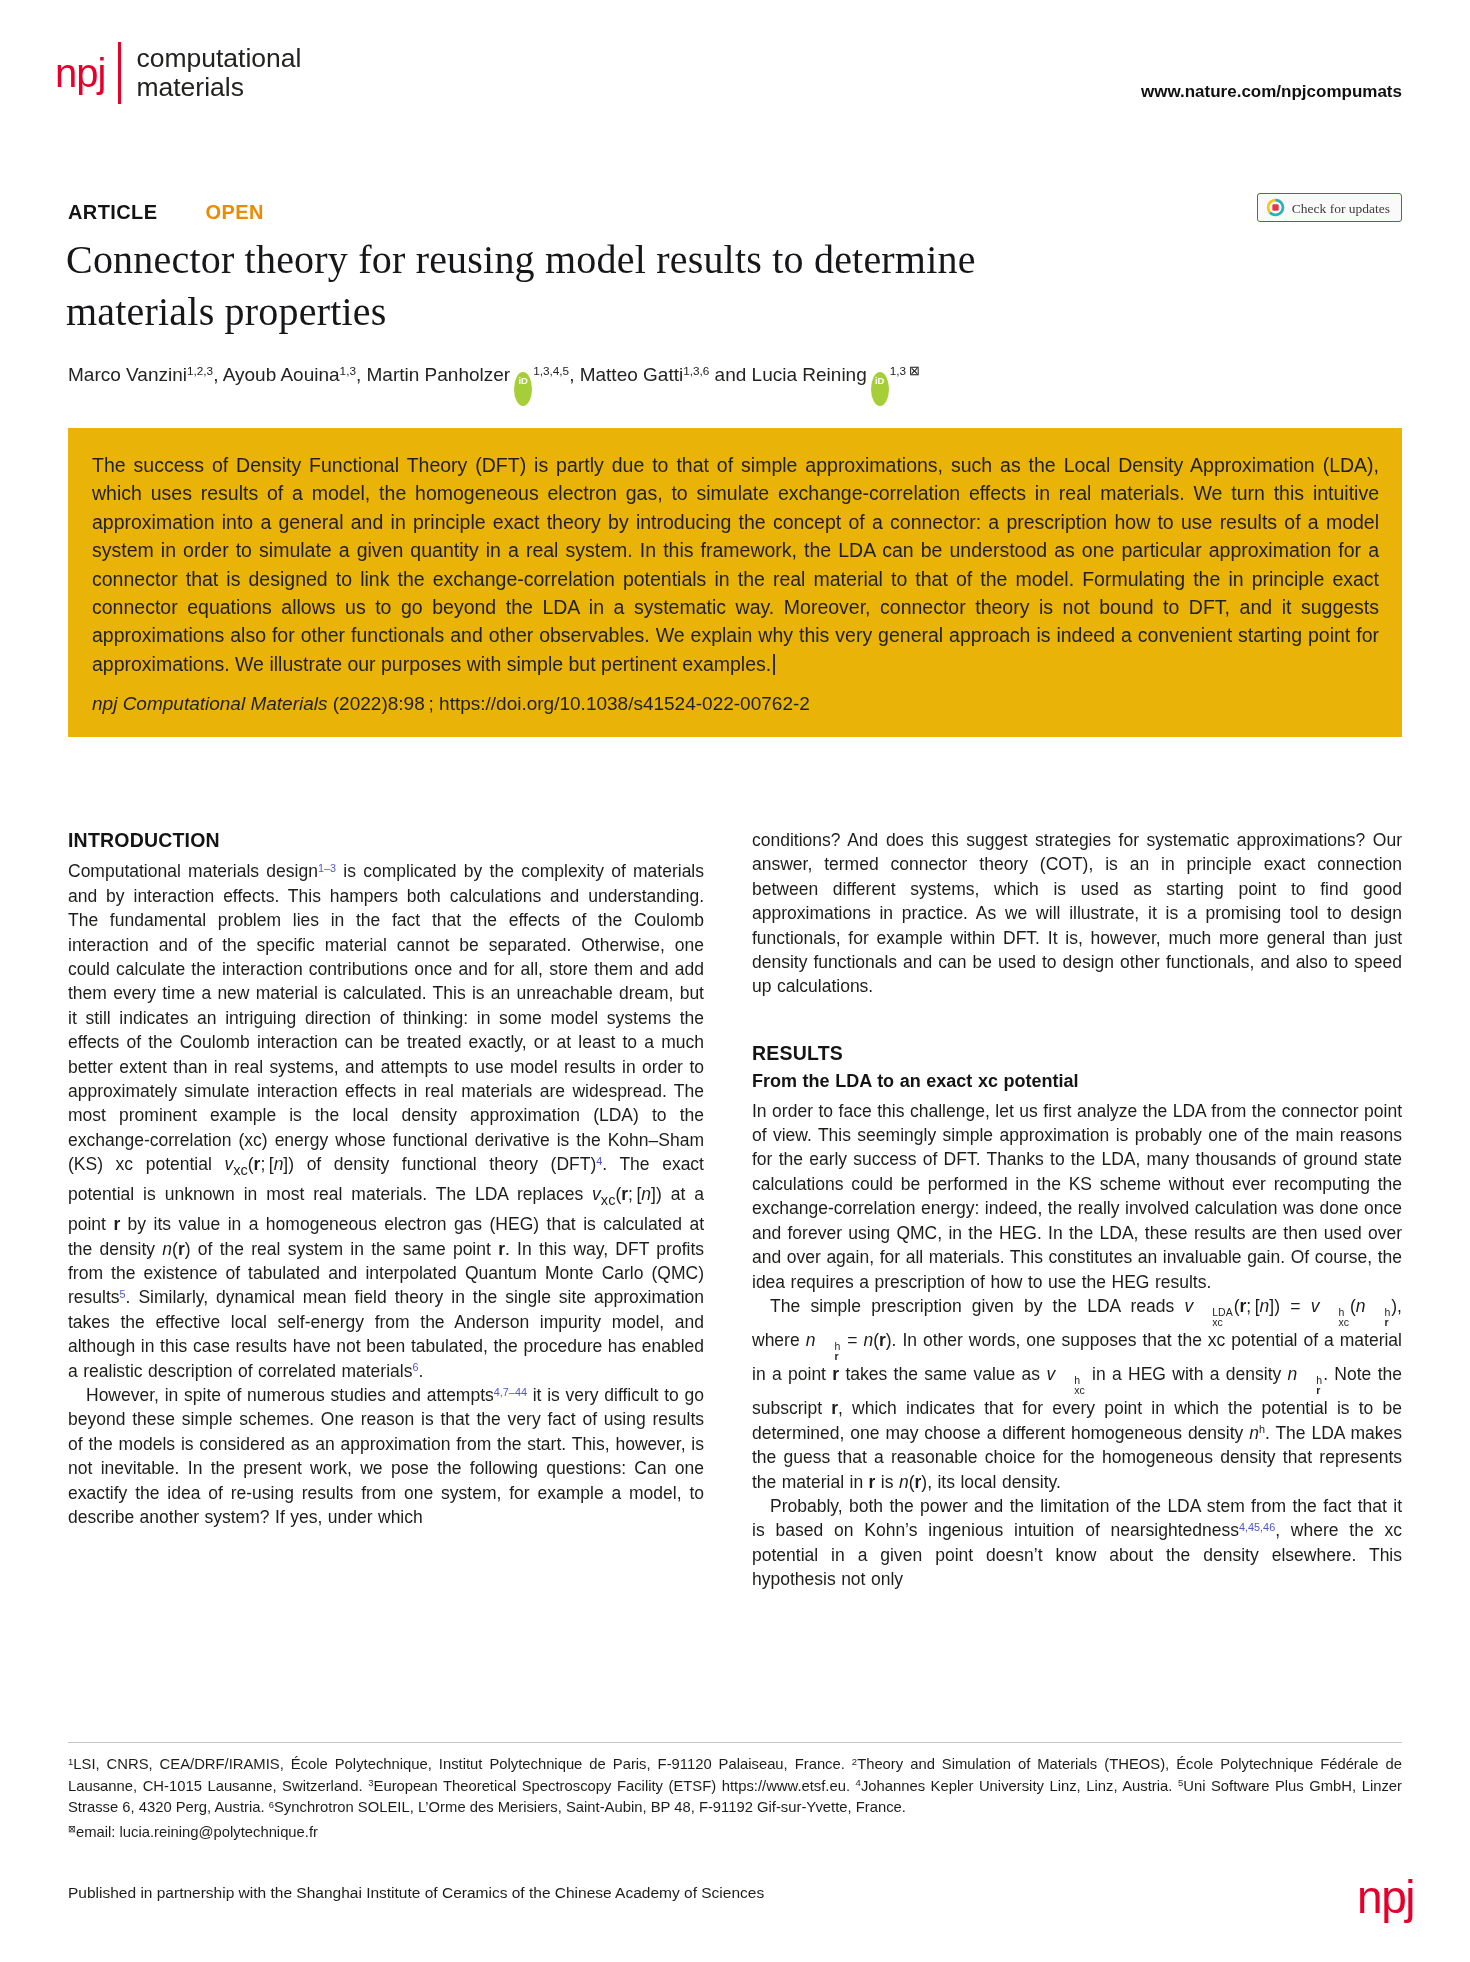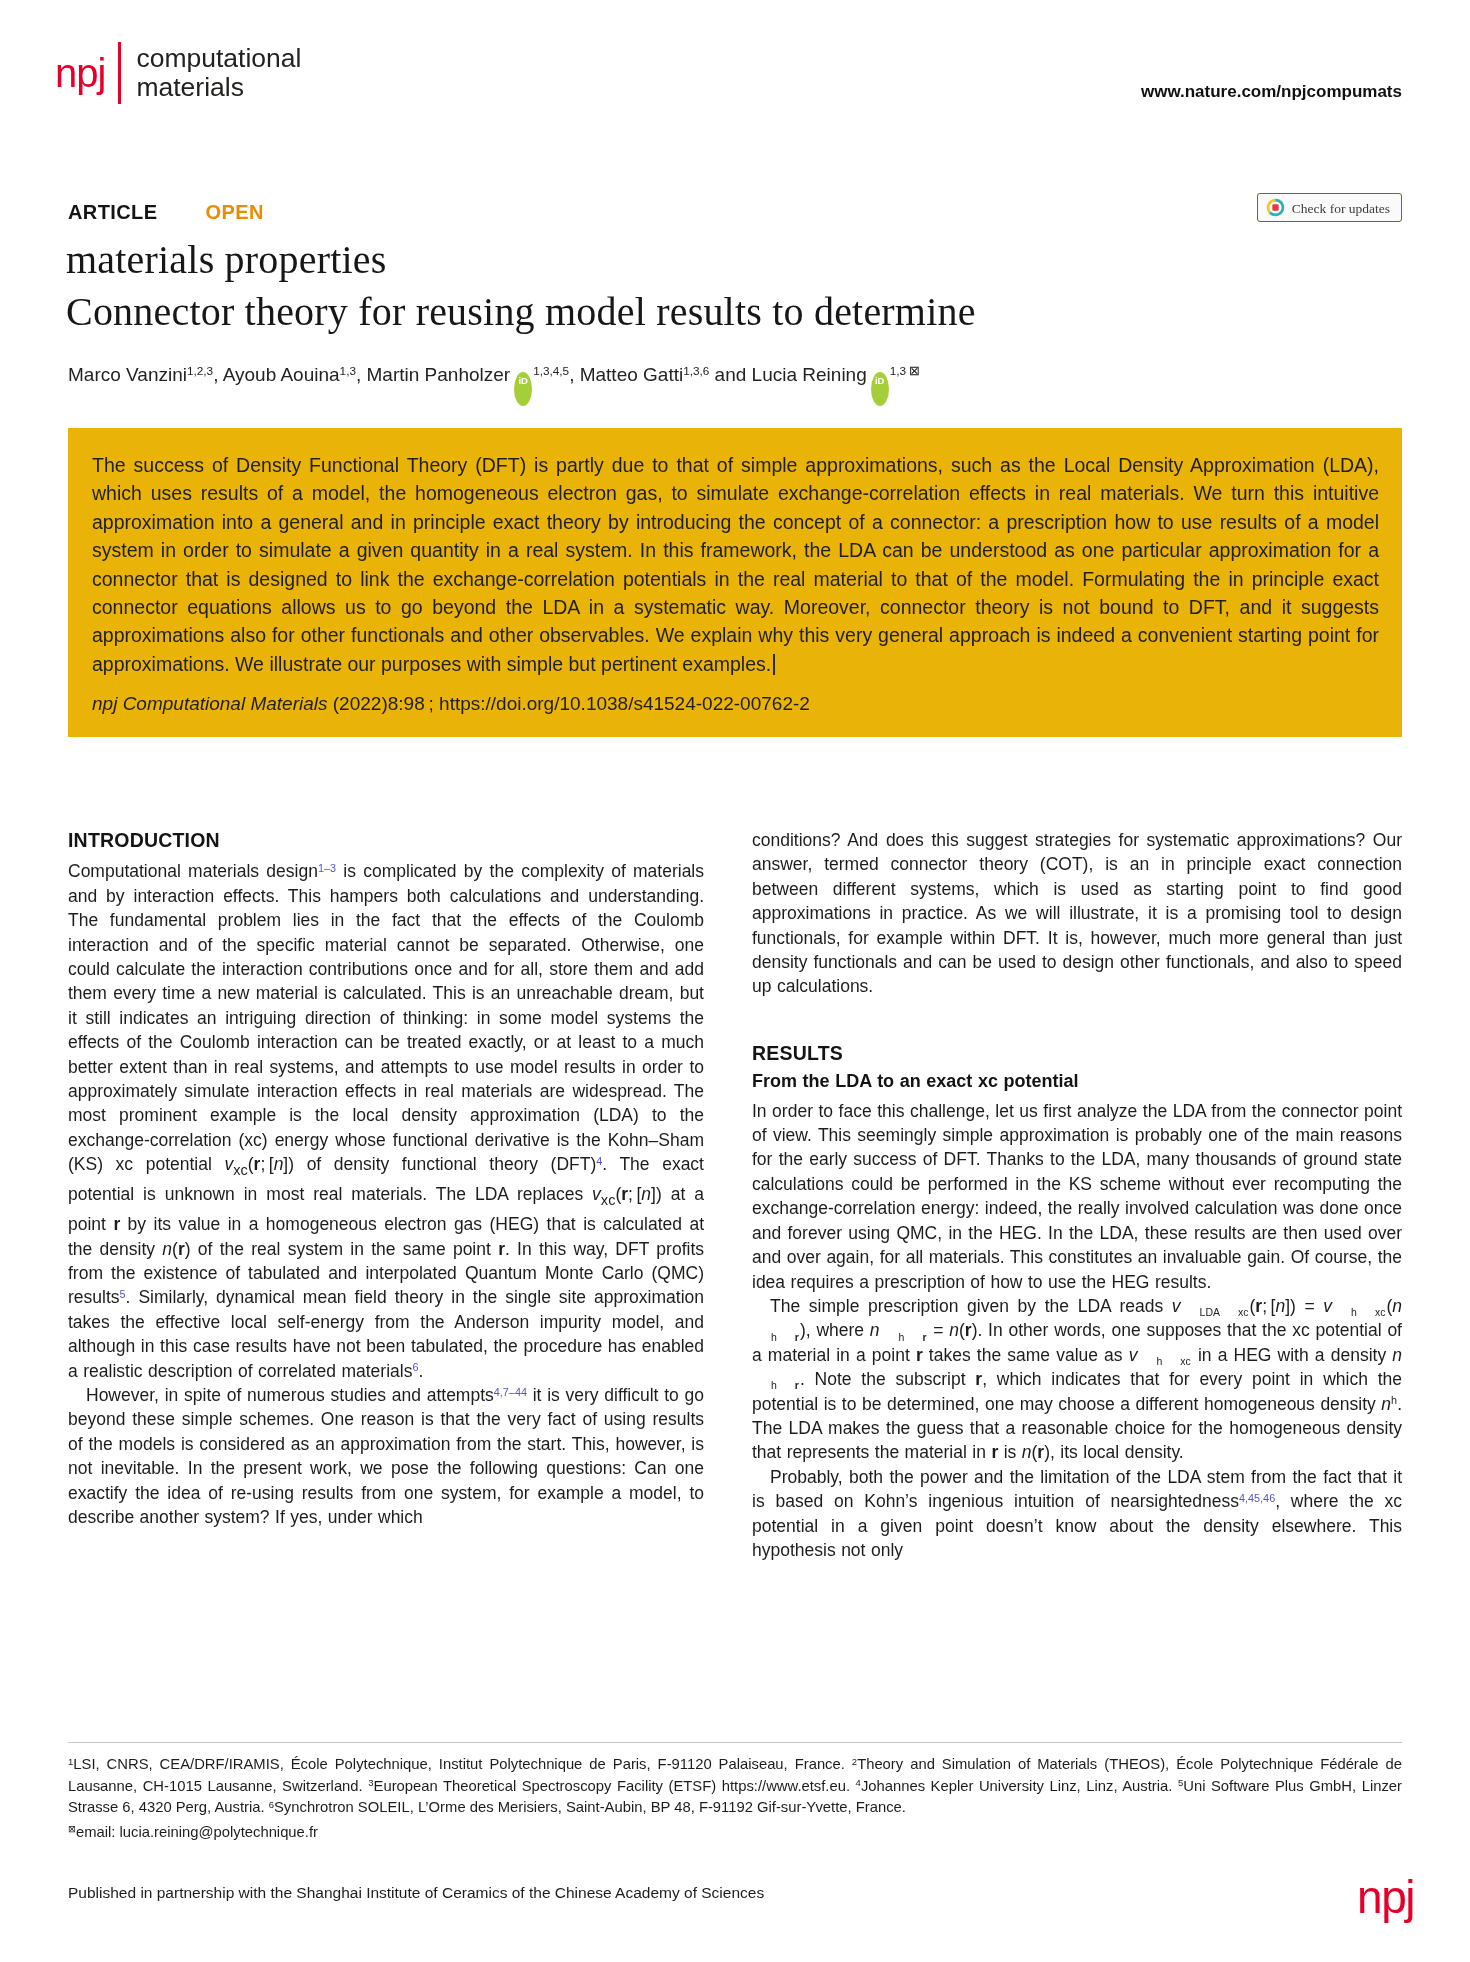--- a/index.html
+++ b/index.html
@@ -44,21 +44,21 @@
   .col-left{left:68px;width:636px;}
   .col-right{left:752px;width:650px;}
   .col p{margin:0;}
   .col p.ind{text-indent:18px;}
   h2.sec{font-size:19.5px;font-weight:700;margin:0 0 7px;letter-spacing:.2px;color:#141414;text-align:left;}
   h2.sec.results{margin-top:42px;margin-bottom:4px;}
   h3.subsec{font-size:18px;font-weight:700;margin:0 0 5px;color:#141414;text-align:left;}
   .col sup{font-size:.62em;line-height:0;position:relative;top:-.5em;vertical-align:baseline;}
   .ref{color:#5053cc;}
   
-  .ss{display:inline-flex;flex-direction:row;align-items:flex-start;font-size:.6em;line-height:.95;
+  .ss{display:inline-flex;flex-direction:column;align-items:flex-start;font-size:.6em;line-height:.95;
       vertical-align:-.4em;margin:0 1px;}
   .ss .st,.ss .sb{display:block;}
   i{font-style:italic;} b{font-weight:700;}
 
   
   .footnotes{position:absolute;left:68px;top:1742px;width:1334px;border-top:1px solid #c4c4c4;
              padding-top:11px;font-size:14.8px;line-height:21.5px;text-align:justify;color:#1d1d1b;}
   .footnotes p{margin:0;}
   .footnotes sup{font-size:.64em;line-height:0;position:relative;top:-.45em;vertical-align:baseline;}
   .footnotes .email-line{margin-top:3px;text-align:left;}
@@ -91,22 +91,22 @@
     <svg width="19" height="19" viewBox="0 0 24 24">
       <circle cx="12" cy="12" r="11" fill="#f5c51b"></circle>
       <path d="M12 1 a11 11 0 1 1 -8 18.5 L12 12 Z" fill="#26b3c2"></path>
       <circle cx="12" cy="12" r="7.6" fill="#ffffff"></circle>
       <rect x="8" y="8" width="8" height="8" rx="1.6" fill="#ef3340"></rect>
     </svg>
     <span>Check for updates</span>
   </div>
 
   <h1 class="title">
+    <span class="tl">Connector theory for reusing model results to determine</span>
     <span class="tl">materials properties</span>
-    <span class="tl">Connector theory for reusing model results to determine</span>
   </h1>
   <div class="authors">Marco Vanzini<sup>1,2,3</sup>, Ayoub Aouina<sup>1,3</sup>, Martin Panholzer<span class="orcid">iD</span><sup>1,3,4,5</sup>, Matteo Gatti<sup>1,3,6</sup> and Lucia Reining<span class="orcid">iD</span><sup>1,3</sup><span class="mailmark">⊠</span></div>
 
   <div class="abstract">
     <p class="abstract-text">The success of Density Functional Theory (DFT) is partly due to that of simple approximations, such as the Local Density Approximation (LDA), which uses results of a model, the homogeneous electron gas, to simulate exchange-correlation effects in real materials. We turn this intuitive approximation into a general and in principle exact theory by introducing the concept of a connector: a prescription how to use results of a model system in order to simulate a given quantity in a real system. In this framework, the LDA can be understood as one particular approximation for a connector that is designed to link the exchange-correlation potentials in the real material to that of the model. Formulating the in principle exact connector equations allows us to go beyond the LDA in a systematic way. Moreover, connector theory is not bound to DFT, and it suggests approximations also for other functionals and other observables. We explain why this very general approach is indeed a convenient starting point for approximations. We illustrate our purposes with simple but pertinent examples.<span class="caret"></span></p>
     <p class="citation"><i>npj Computational Materials</i> (2022)8:98 ; <span>https://doi.org/10.1038/s41524-022-00762-2</span></p>
   </div>
 
   <div class="col col-left">
     <h2 class="sec">INTRODUCTION</h2>

